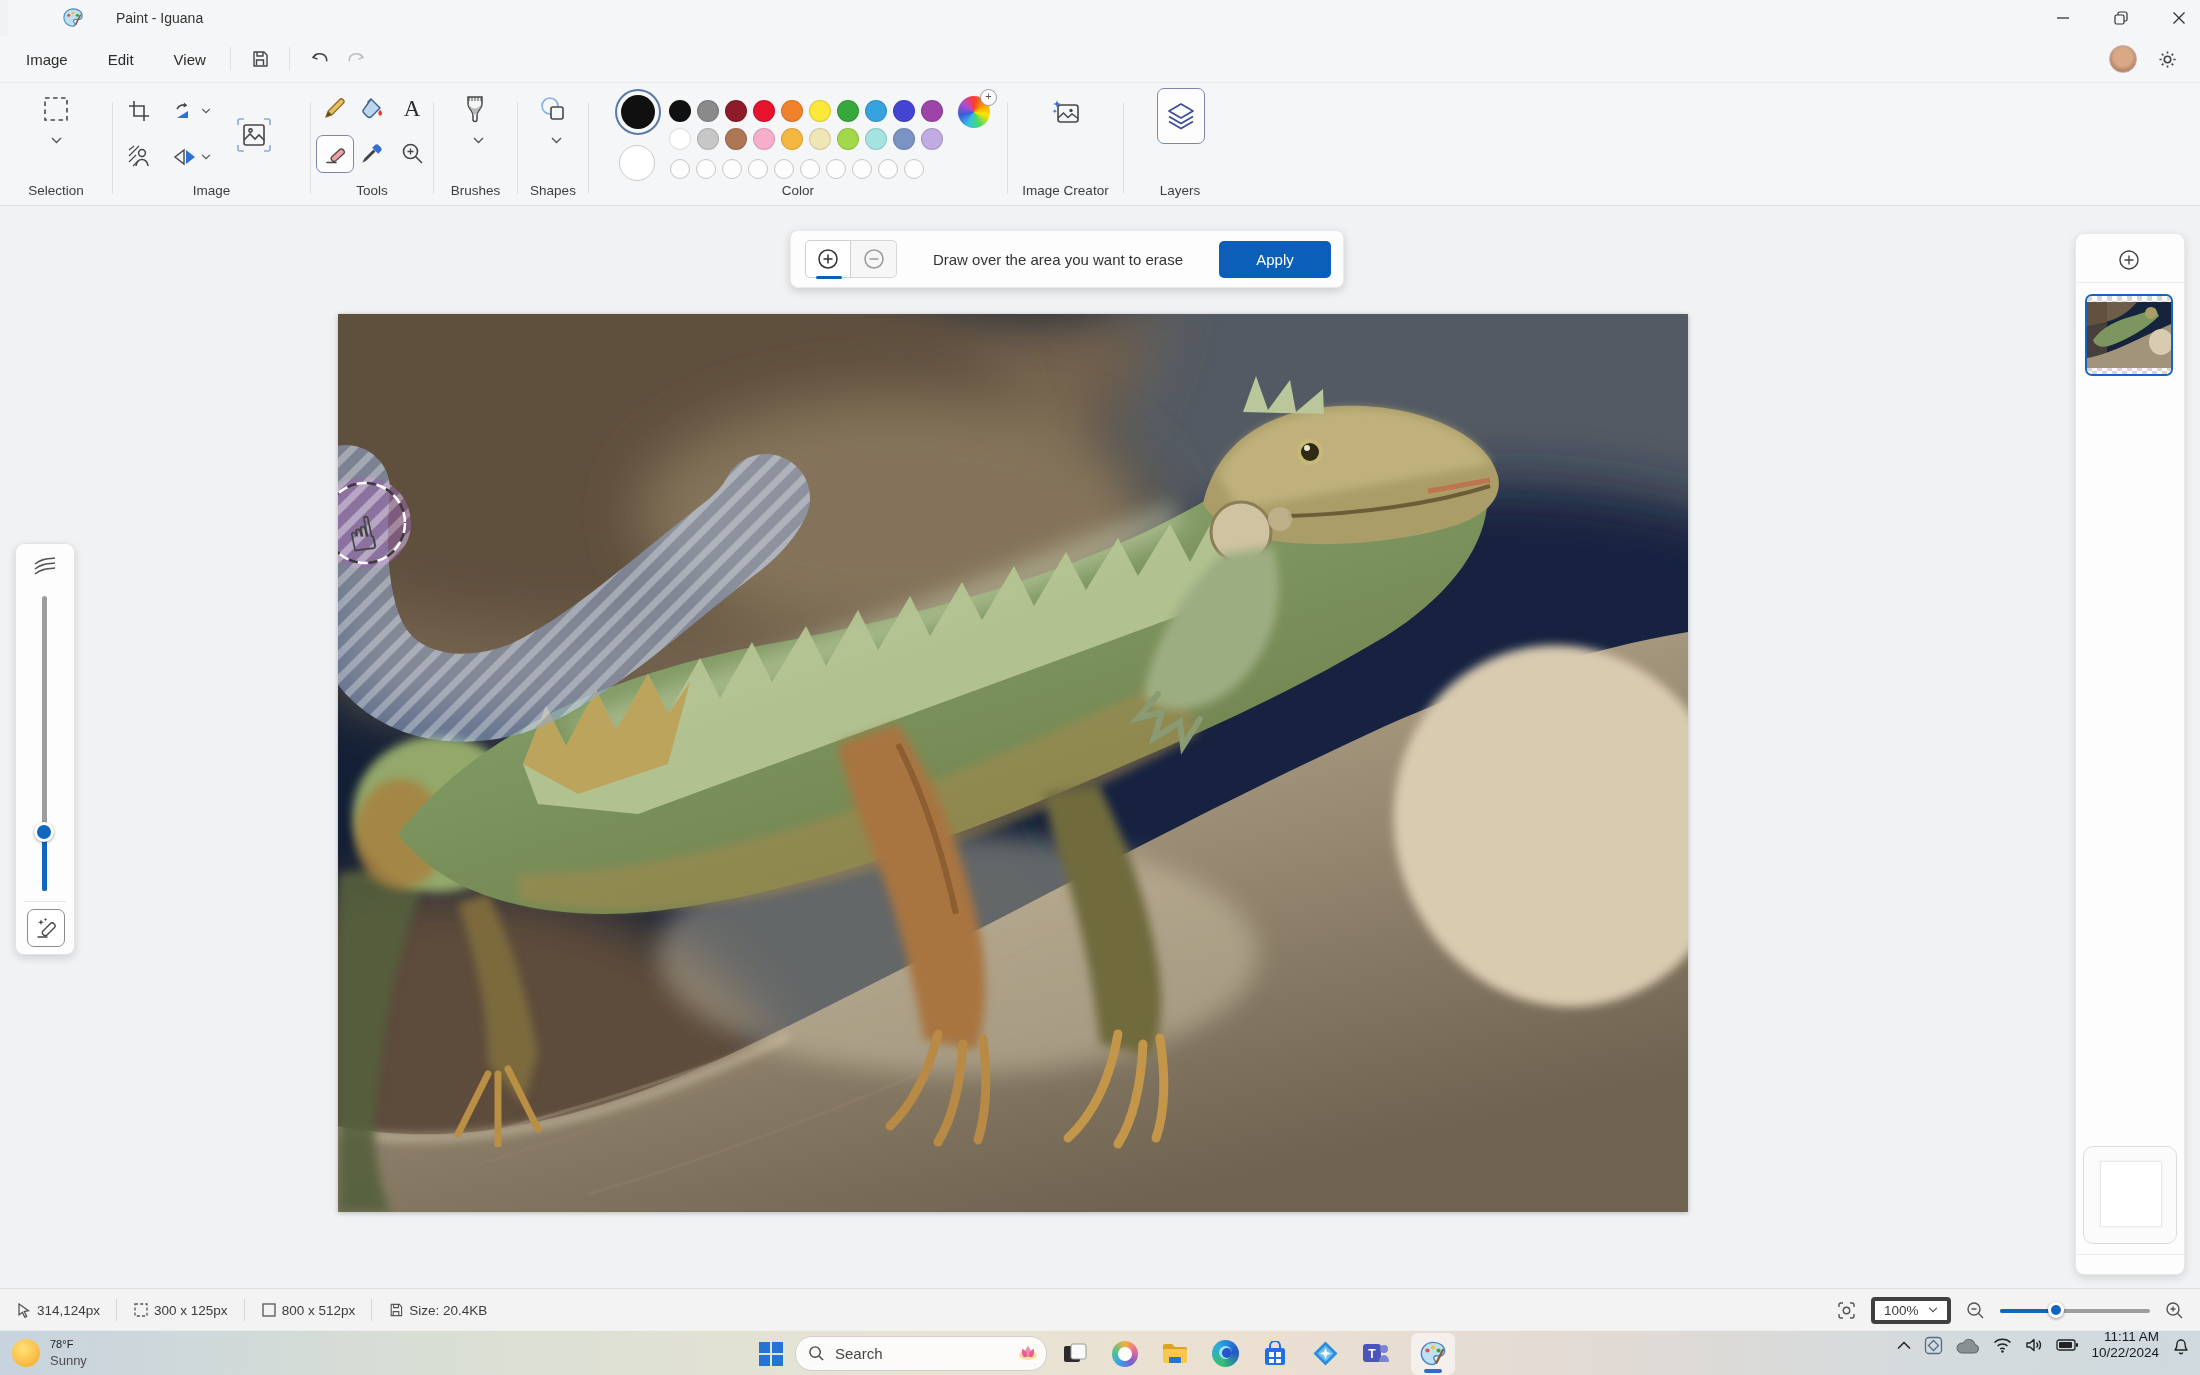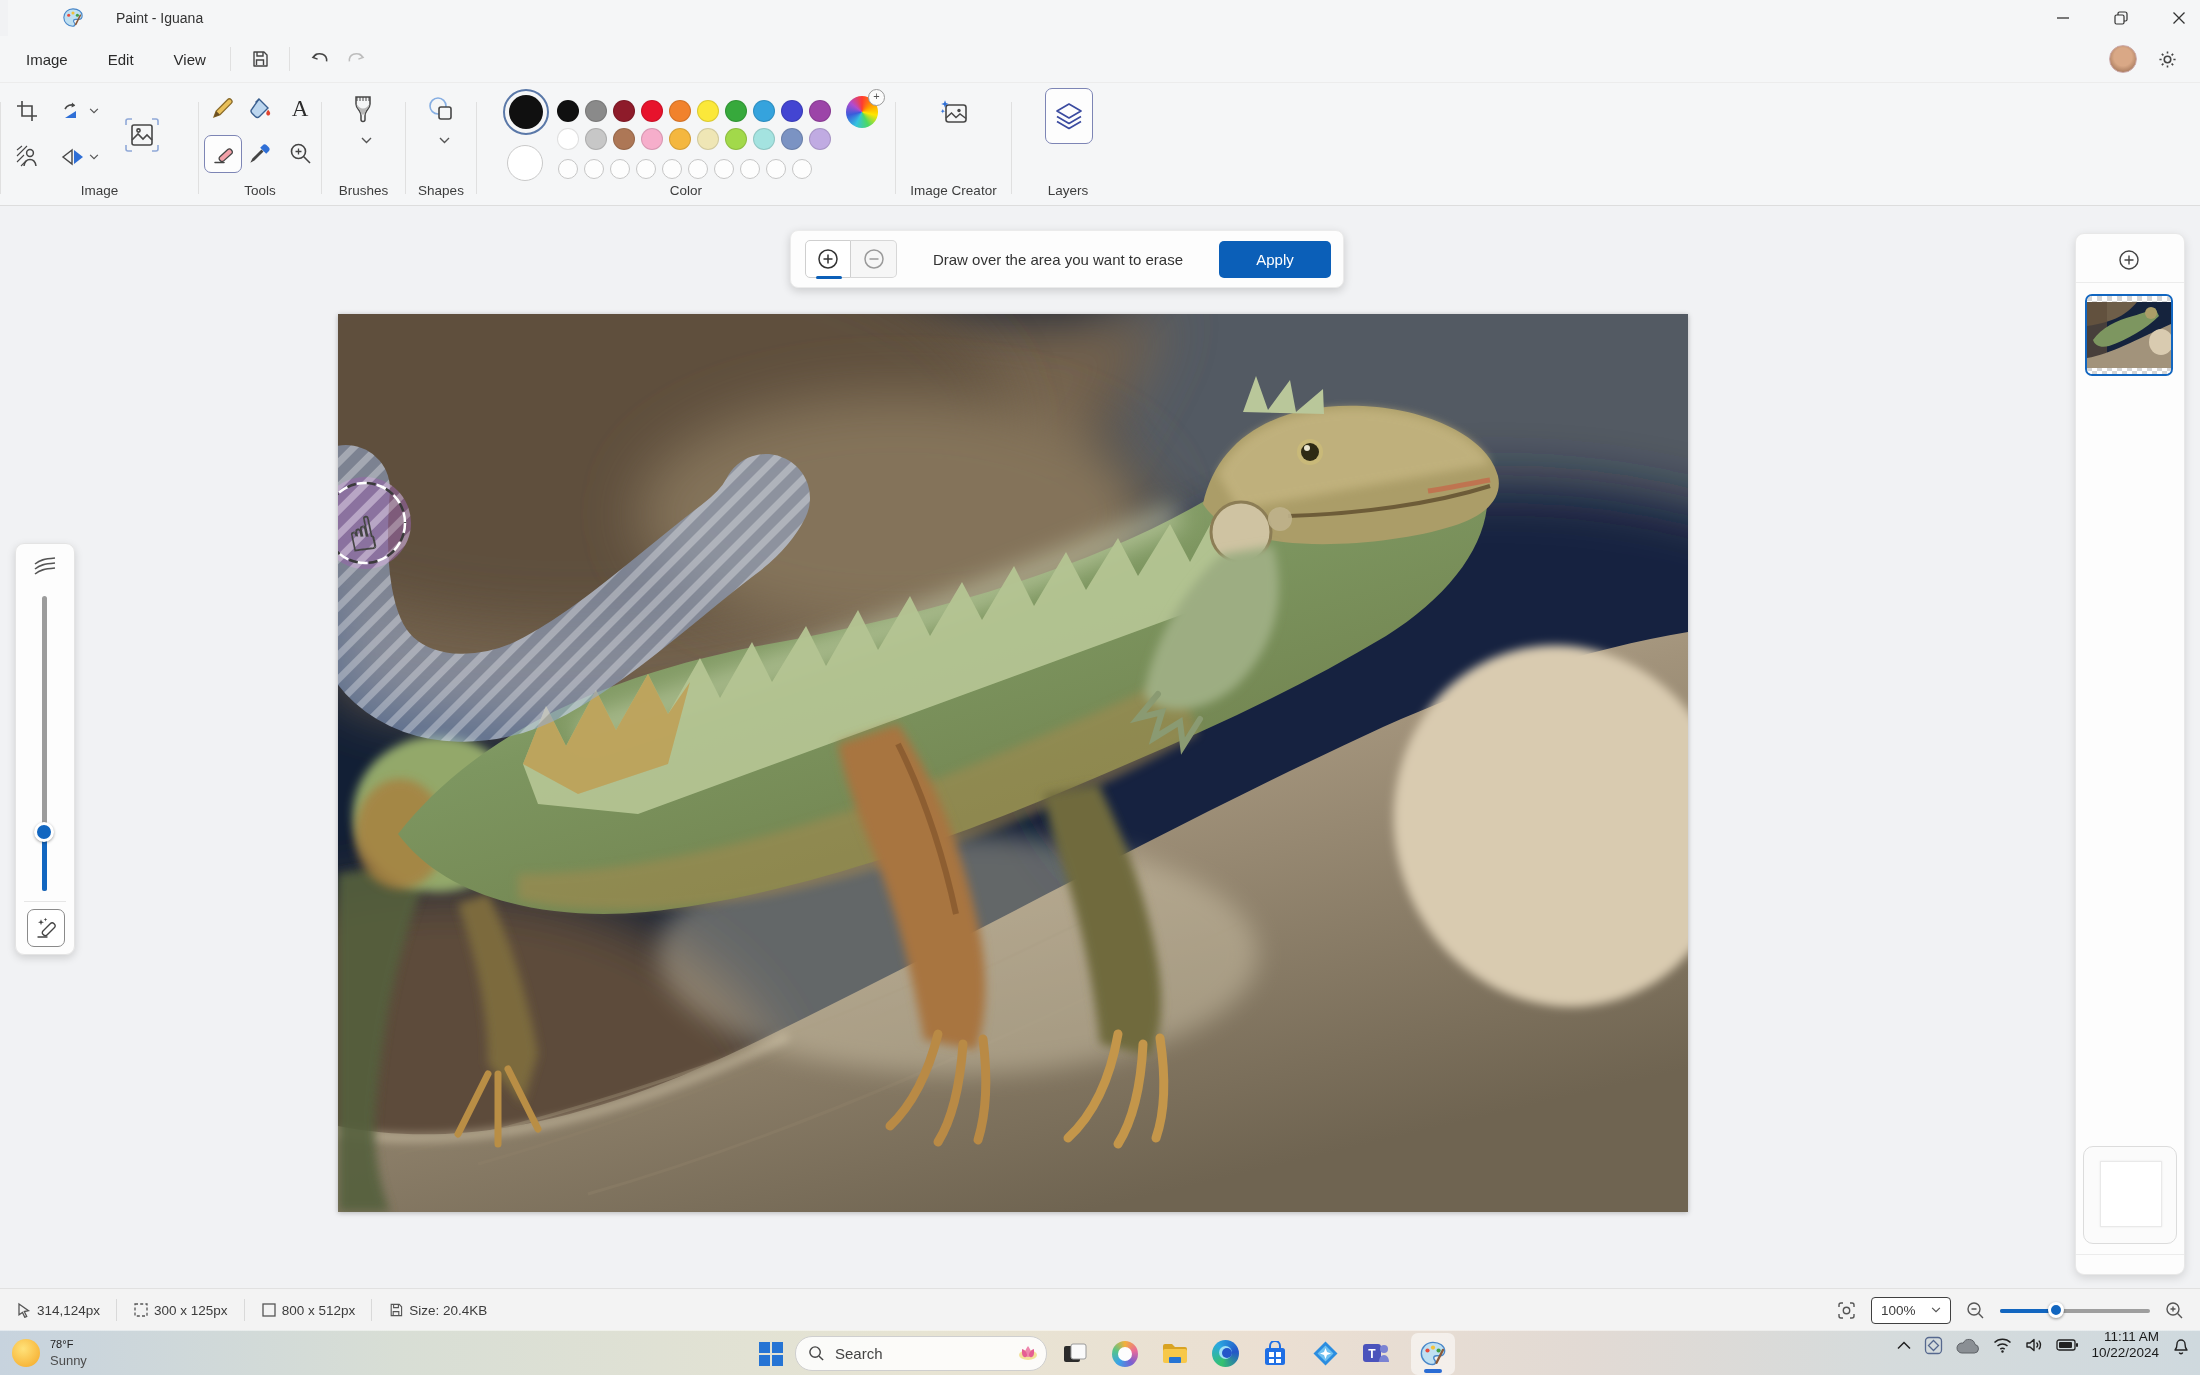--- a/index.html
+++ b/index.html
@@ -80,21 +80,21 @@
   #bglayercard{position:absolute;left:7px;top:912px;width:92px;height:96px;border:1px solid #dcdcdc;border-radius:10px;background:#fbfbfb;}
   #bglayer{position:absolute;left:16px;top:14px;width:60px;height:64px;background:#fff;border:1px solid #e9e9e9;box-shadow:0 0 2px rgba(0,0,0,.08);}
   #layerspanel .sep2{position:absolute;left:0;right:0;top:1020px;height:1px;background:#ececec;}
 
   
   #statusbar{position:absolute;left:0;top:1288px;width:2200px;height:42px;background:#f3f3f3;
              border-top:1px solid #e1e1e1;display:flex;align-items:center;font-size:13.5px;color:#3c3c3c;}
   .stitem{display:flex;align-items:center;gap:5px;margin-left:16px;}
   #statusbar .vsep{height:22px;background:#d9d9d9;margin-left:16px;}
   #statusright{margin-left:auto;display:flex;align-items:center;gap:15px;margin-right:16px;}
-  #zoombox{width:80px;height:27px;border:1px solid #404040;border-radius:4px;background:#fff;
+  #zoombox{width:80px;height:27px;border:4px solid #404040;border-radius:4px;background:#fff;
            display:flex;align-items:center;justify-content:space-between;padding:0 9px;box-sizing:border-box;}
   #zoomslider{position:relative;width:150px;height:16px;}
   #zoomslider .track{position:absolute;top:7px;left:0;width:150px;height:3.5px;border-radius:2px;background:#9e9e9e;}
   #zoomslider .fill{position:absolute;top:7px;left:0;width:56px;height:3.5px;border-radius:2px;background:#1266c0;}
   #zoomslider .thumb{position:absolute;left:48px;top:0;width:16px;height:16px;border-radius:50%;background:#1266c0;
                      border:3px solid #fff;box-shadow:0 1px 3px rgba(0,0,0,.4);box-sizing:border-box;}
 
   
   #taskbar{position:absolute;left:0;top:1330px;width:2200px;height:45px;
      background:linear-gradient(90deg,#c7d3de 0%,#d8ded5 18%,#e7e4d3 42%,#ebdfd2 58%,#e2dad4 72%,#d5dbdc 86%,#cfd9de 100%);
@@ -177,20 +177,33 @@
       <svg width="21" height="21" viewBox="0 0 20 20" fill="none" stroke="#444" stroke-width="1.5">
           <circle cx="10" cy="10" r="3.1"></circle>
           <path d="M10 2.3v2.1M10 15.6v2.1M2.3 10h2.1M15.6 10h2.1M4.6 4.6l1.5 1.5M13.9 13.9l1.5 1.5M15.4 4.6l-1.5 1.5M6.1 13.9l-1.5 1.5"></path>
         </svg>
     </span>
   </div>
 </div>
 
 <div id="ribbon">
 
+  <div class="grp" style="width:112px">
+    <div class="iconbtn" style="left:38px;top:8px">
+      <svg width="30" height="30" viewBox="0 0 30 30" fill="none" stroke="#474747" stroke-width="1.6" stroke-dasharray="4.5 3.5">
+          <rect x="4" y="4" width="22" height="22"></rect>
+        </svg>
+    </div>
+    <div class="iconbtn" style="left:38px;top:46px;height:22px">
+      <svg width="11" height="7" viewBox="0 0 11 7" fill="none" stroke="#555" stroke-width="1.4">
+          <path d="M1 1l4.5 4.5L10 1"></path>
+        </svg>
+    </div>
+    <div class="grplabel">Selection</div>
+  </div>
   <div class="vsep"></div>
 
   <div class="grp" style="width:197px">
     <div class="iconbtn" style="left:8px;top:10px">
       <svg width="22" height="22" viewBox="0 0 22 22" fill="none" stroke="#474747" stroke-width="1.6">
           <path d="M6 1v15h15M1 6h15v15"></path>
         </svg>
     </div>
     <div class="iconbtn" style="left:50px;top:10px;width:58px">
       <svg width="24" height="22" viewBox="0 0 24 22">

